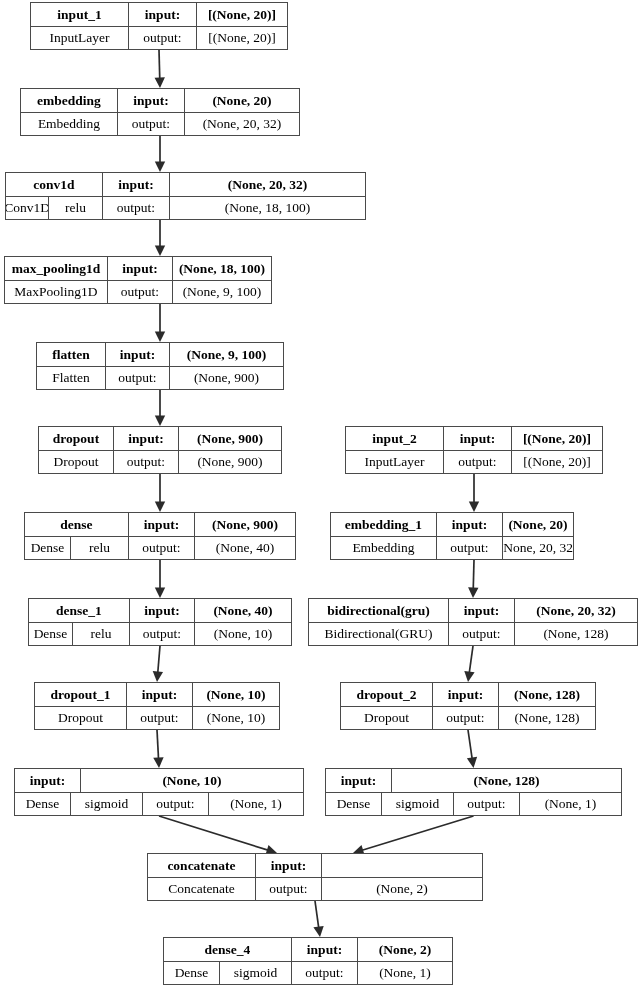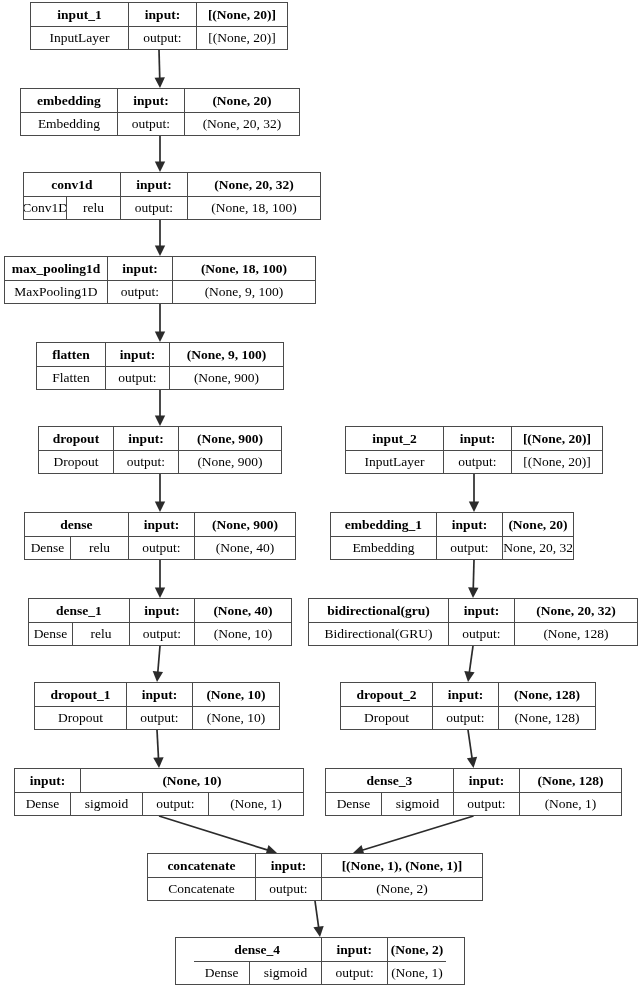--- a/index.html
+++ b/index.html
@@ -132,34 +132,34 @@
           <div class="cell divider" style="width: 97px; flex: 0 0 97px;">embedding</div>
           <div class="cell divider" style="flex: 0 0 67px;">input:</div>
           <div class="cell" style="flex: 1 1 auto;">(None, 20)</div>
         </div>
         <div class="row">
           <div class="cell divider" style="flex: 0 0 97px;">Embedding</div>
           <div class="cell divider" style="flex: 0 0 67px;">output:</div>
           <div class="cell" style="flex: 1 1 auto;">(None, 20, 32)</div>
         </div>
       </div>
-      <div class="node" style="left: 23px; top: 172px; width: 298px; height: 48px;">
+      <div class="node" style="left: 5px; top: 172px; width: 361px; height: 48px;">
         <div class="row top">
           <div class="cell divider" style="width: 97px; flex: 0 0 97px;">conv1d</div>
           <div class="cell divider" style="flex: 0 0 67px;">input:</div>
           <div class="cell" style="flex: 1 1 auto;">(None, 20, 32)</div>
         </div>
         <div class="row">
           <div class="cell divider" style="flex: 0 0 43px;">Conv1D</div>
           <div class="cell divider" style="flex: 0 0 54px;">relu</div>
           <div class="cell divider" style="flex: 0 0 67px;">output:</div>
           <div class="cell" style="flex: 1 1 auto;">(None, 18, 100)</div>
         </div>
       </div>
-      <div class="node" style="left: 4px; top: 256px; width: 312px; height: 48px;">
+      <div class="node" style="left: 4px; top: 256px; width: 268px; height: 48px;">
         <div class="row top">
           <div class="cell divider" style="width: 103px; flex: 0 0 103px;">max_pooling1d</div>
           <div class="cell divider" style="flex: 0 0 65px;">input:</div>
           <div class="cell" style="flex: 1 1 auto;">(None, 18, 100)</div>
         </div>
         <div class="row">
           <div class="cell divider" style="flex: 0 0 103px;">MaxPooling1D</div>
           <div class="cell divider" style="flex: 0 0 65px;">output:</div>
           <div class="cell" style="flex: 1 1 auto;">(None, 9, 100)</div>
         </div>
@@ -281,44 +281,42 @@
           <div class="cell" style="flex: 1 1 auto;">(None, 128)</div>
         </div>
         <div class="row">
           <div class="cell divider" style="flex: 0 0 92px;">Dropout</div>
           <div class="cell divider" style="flex: 0 0 66px;">output:</div>
           <div class="cell" style="flex: 1 1 auto;">(None, 128)</div>
         </div>
       </div>
       <div class="node" style="left: 325px; top: 768px; width: 297px; height: 48px;">
         <div class="row top">
-          <div class="cell divider" style="width: 128px; flex: 0 0 128px;">dense_3</div>
           <div class="cell divider" style="flex: 0 0 66px;">input:</div>
           <div class="cell" style="flex: 1 1 auto;">(None, 128)</div>
         </div>
         <div class="row">
           <div class="cell divider" style="flex: 0 0 56px;">Dense</div>
           <div class="cell divider" style="flex: 0 0 72px;">sigmoid</div>
           <div class="cell divider" style="flex: 0 0 66px;">output:</div>
           <div class="cell" style="flex: 1 1 auto;">(None, 1)</div>
         </div>
       </div>
       <div class="node" style="left: 147px; top: 853px; width: 336px; height: 48px;">
         <div class="row top">
           <div class="cell divider" style="width: 108px; flex: 0 0 108px;">concatenate</div>
           <div class="cell divider" style="flex: 0 0 66px;">input:</div>
-          <div class="cell" style="flex: 1 1 auto;">[(None, 1), (None, 1)]</div>
         </div>
         <div class="row">
           <div class="cell divider" style="flex: 0 0 108px;">Concatenate</div>
           <div class="cell divider" style="flex: 0 0 66px;">output:</div>
           <div class="cell" style="flex: 1 1 auto;">(None, 2)</div>
         </div>
       </div>
-      <div class="node" style="left: 175px; top: 937px; width: 290px; height: 48px; align-items: center;">
+      <div class="node" style="left: 163px; top: 937px; width: 290px; height: 48px;">
         <div class="row top">
           <div class="cell divider" style="width: 128px; flex: 0 0 128px;">dense_4</div>
           <div class="cell divider" style="flex: 0 0 66px;">input:</div>
           <div class="cell" style="flex: 1 1 auto;">(None, 2)</div>
         </div>
         <div class="row">
           <div class="cell divider" style="flex: 0 0 56px;">Dense</div>
           <div class="cell divider" style="flex: 0 0 72px;">sigmoid</div>
           <div class="cell divider" style="flex: 0 0 66px;">output:</div>
           <div class="cell" style="flex: 1 1 auto;">(None, 1)</div>

